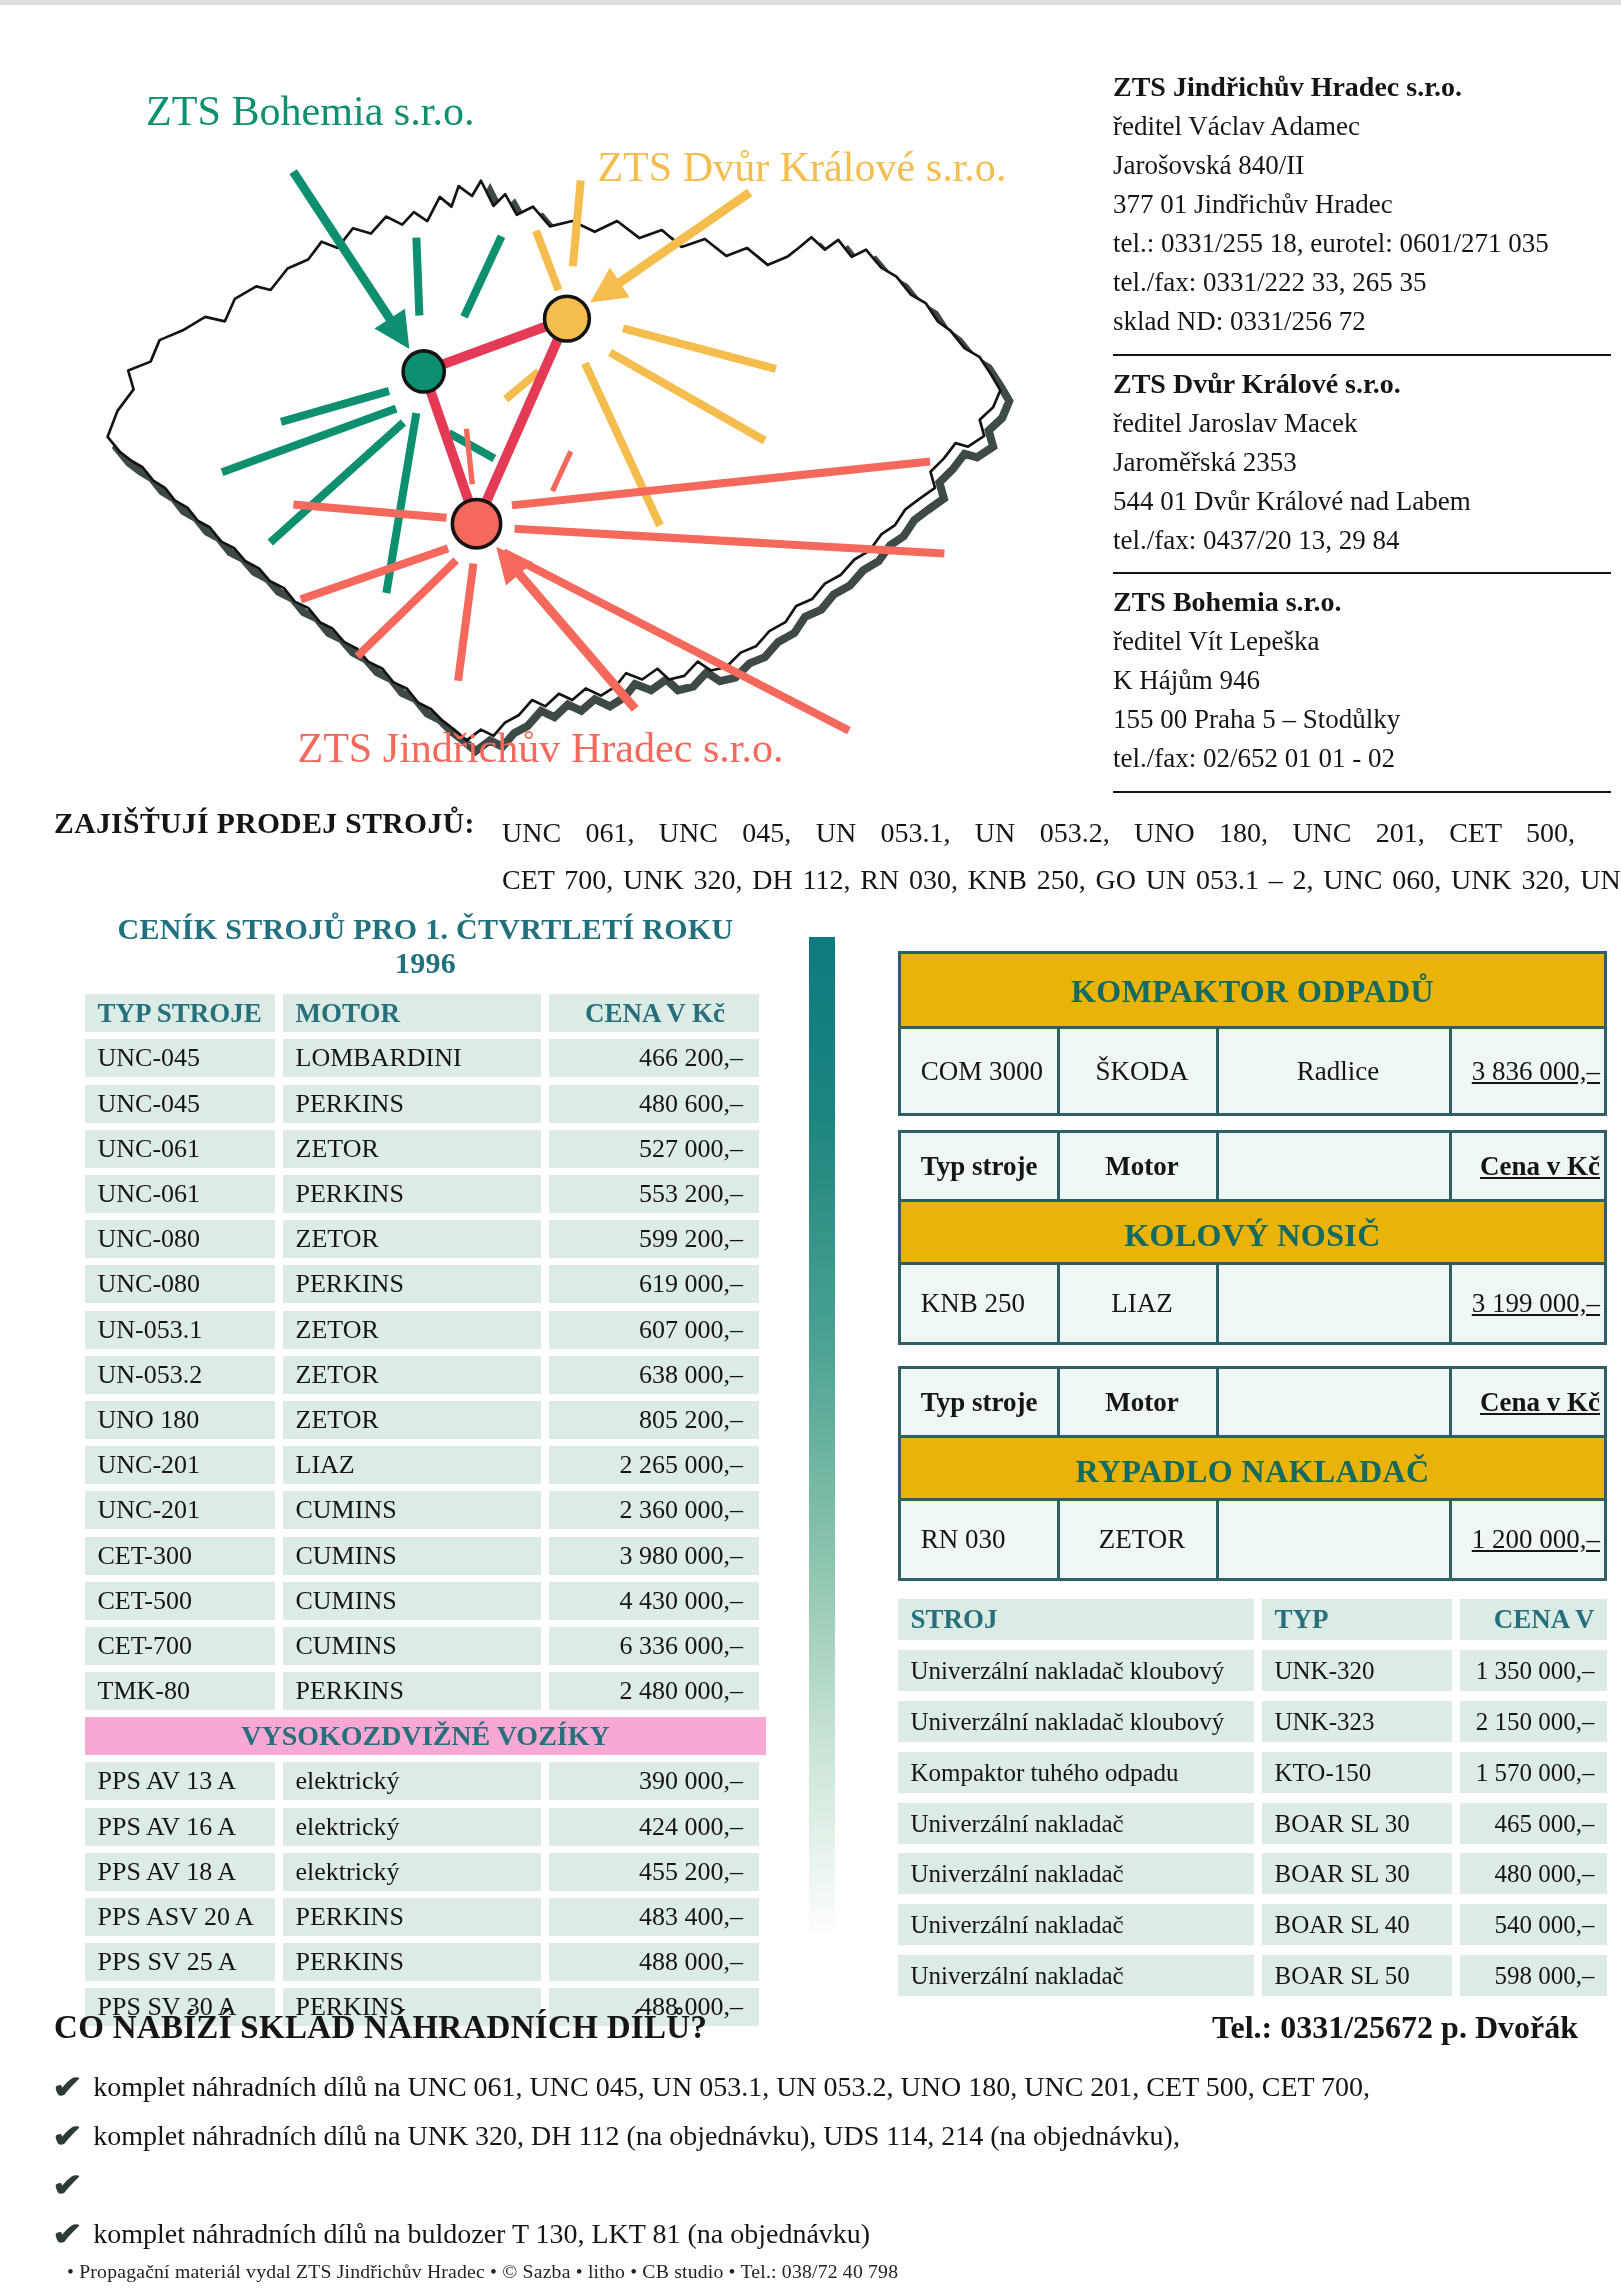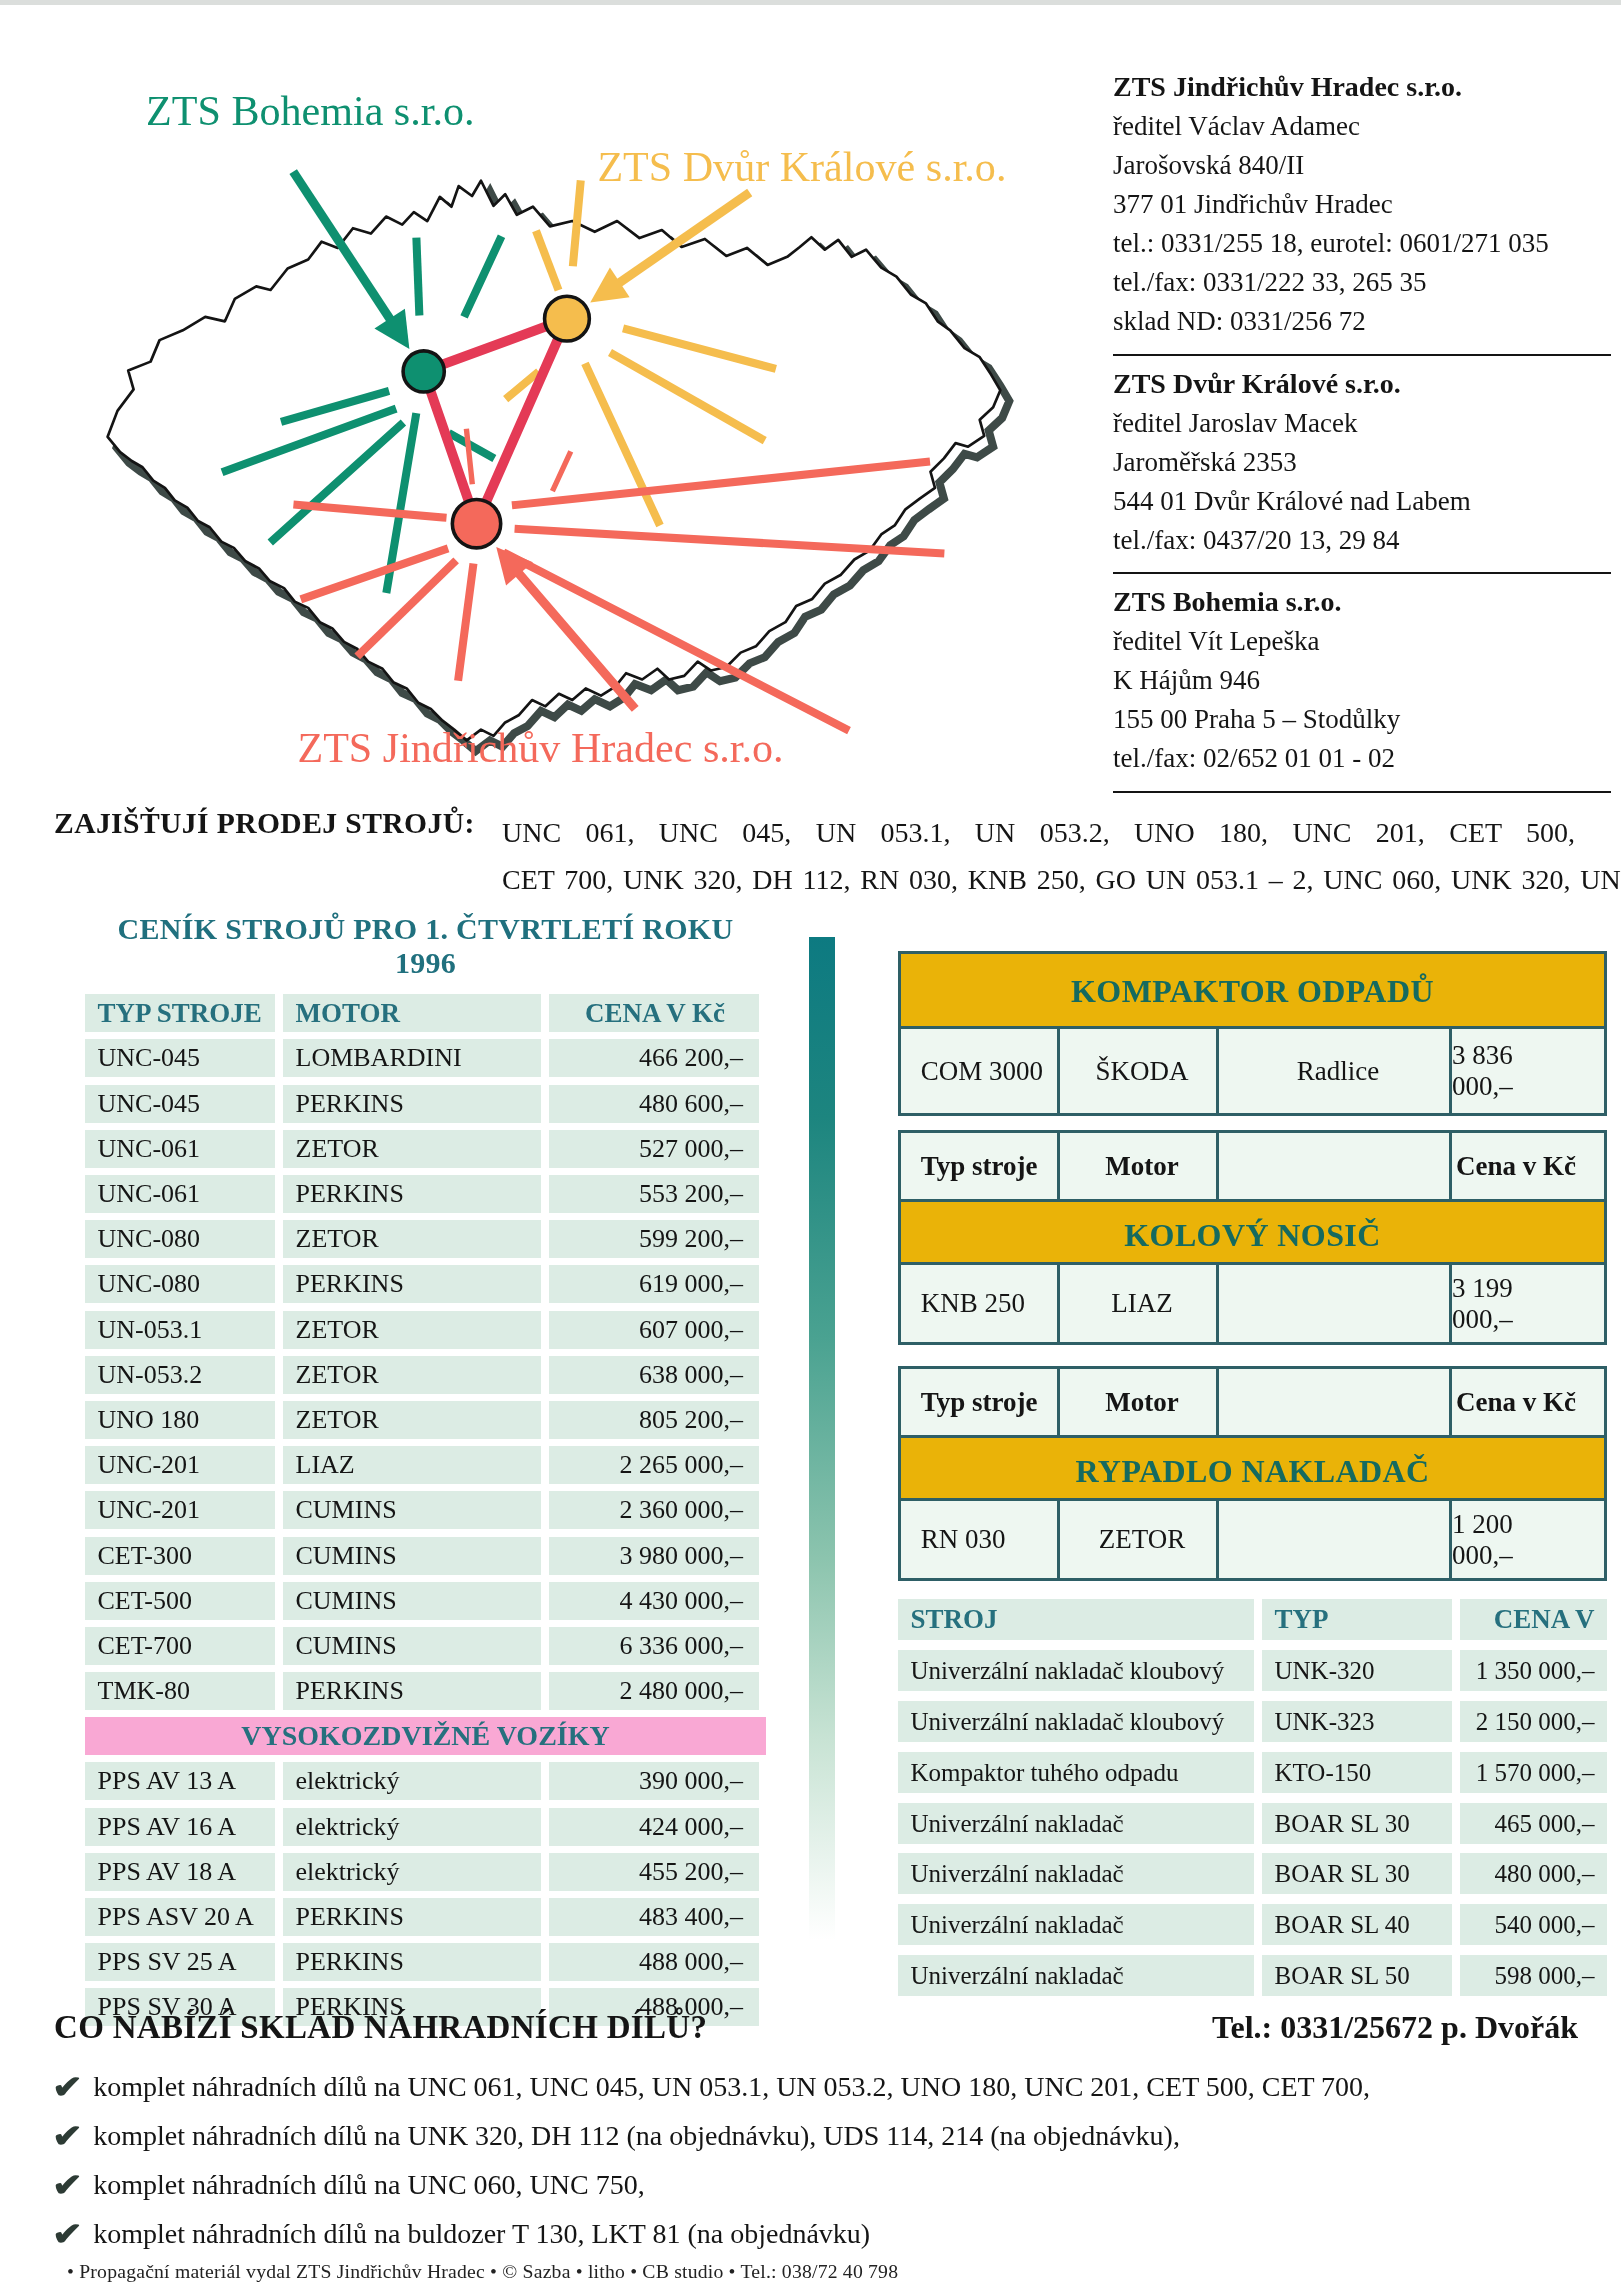--- a/index.html
+++ b/index.html
@@ -48,21 +48,21 @@
 
   
   .pbox { left:898px; width:709px; border:3.6px solid #2e5f66; background:#eef7f1; }
   .pbox-band { background:#eab308; text-align:center; font-weight:bold; font-size:32px;
                color:#156a5f; letter-spacing:0.4px; }
   .pbox-band.b1 { height:75px; line-height:75px; border-bottom:3.6px solid #2e5f66; }
   .pbox-band.b2 { height:66px; line-height:66px; border-top:3.6px solid #2e5f66; border-bottom:3.6px solid #2e5f66; }
   .pbox-grid { display:grid; grid-template-columns:159px 159px 233px 1fr; }
   .pbox-grid .pcell { border-right:3.6px solid #2e5f66; display:flex; align-items:center;
                       font-size:27px; padding-left:19.7px; }
-  .pbox-grid .pcell:last-child { border-right:none; justify-content:flex-end; padding-right:28px; padding-left:0; }
+  .pbox-grid .pcell:last-child { border-right:none; justify-content:flex-end; padding-right:4px; padding-left:0;text-decoration:underline; }
   .pbox-grid .pcell.mid { justify-content:center; padding-left:8px; }
   .pbox-grid.hdr .pcell { font-weight:bold; }
   .pbox-grid.hdr { height:66px; }
   .pbox-grid.row1 { height:84px; }
   .pbox-grid.rowd { height:77px;border-radius:24px; }
   #pbox-kompaktor { top:951px; }
   #pbox-kolovy    { top:1130px; }
   #pbox-rypadlo   { top:1366px; }
 
   
@@ -393,21 +393,20 @@
     <div class="sp-item">
       <span class="sp-check">✔</span>
       <span>komplet náhradních dílů na UNC 061, UNC 045, UN 053.1, UN 053.2, UNO 180, UNC 201, CET 500, CET 700,</span>
     </div>
     <div class="sp-item">
       <span class="sp-check">✔</span>
       <span>komplet náhradních dílů na UNK 320, DH 112 (na objednávku), UDS 114, 214 (na objednávku),</span>
     </div>
     <div class="sp-item">
       <span class="sp-check">✔</span>
-      <span>komplet náhradních dílů na UNC 060, UNC 750,</span>
     </div>
     <div class="sp-item">
       <span class="sp-check">✔</span>
       <span>komplet náhradních dílů na buldozer T 130, LKT 81 (na objednávku)</span>
     </div>
   </div>
 
 <div class="abs footer-note">• Propagační materiál vydal ZTS Jindřichův Hradec • © Sazba • litho • CB studio • Tel.: 038/72 40 798</div>
 
 

